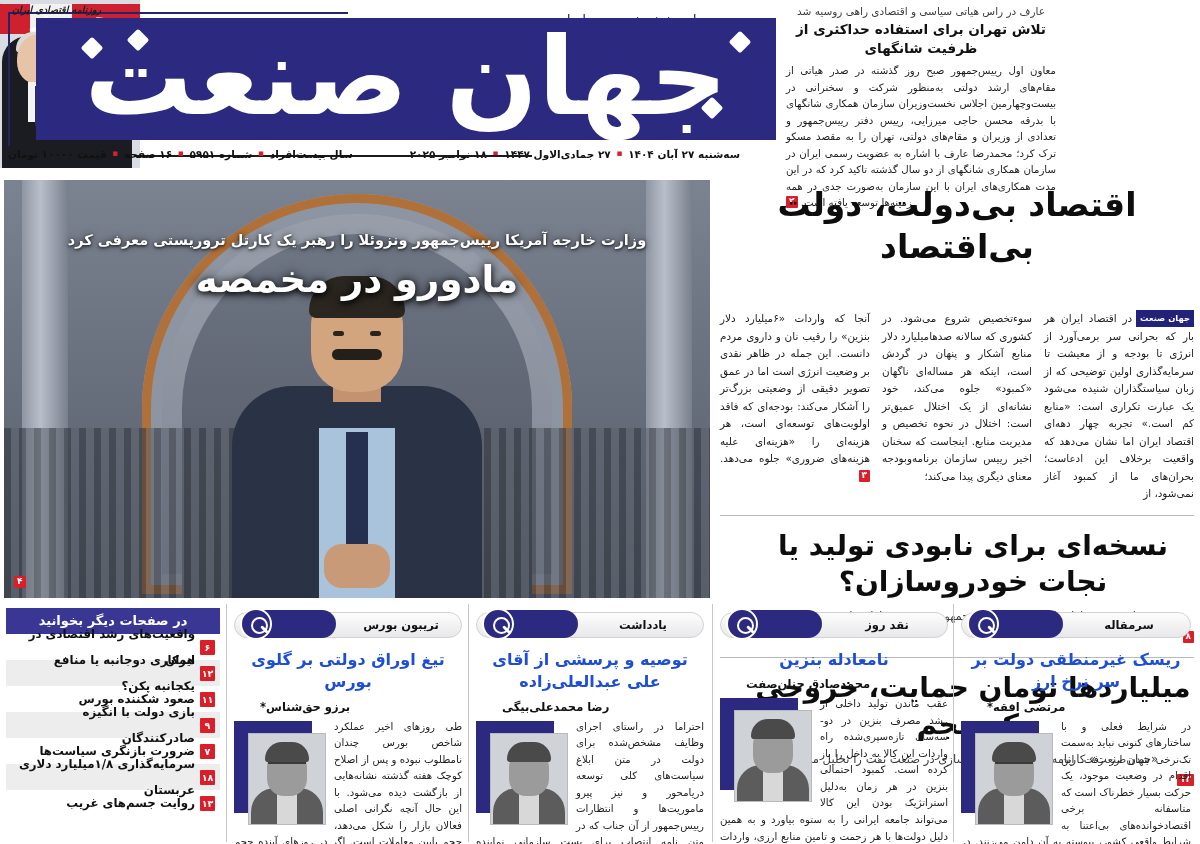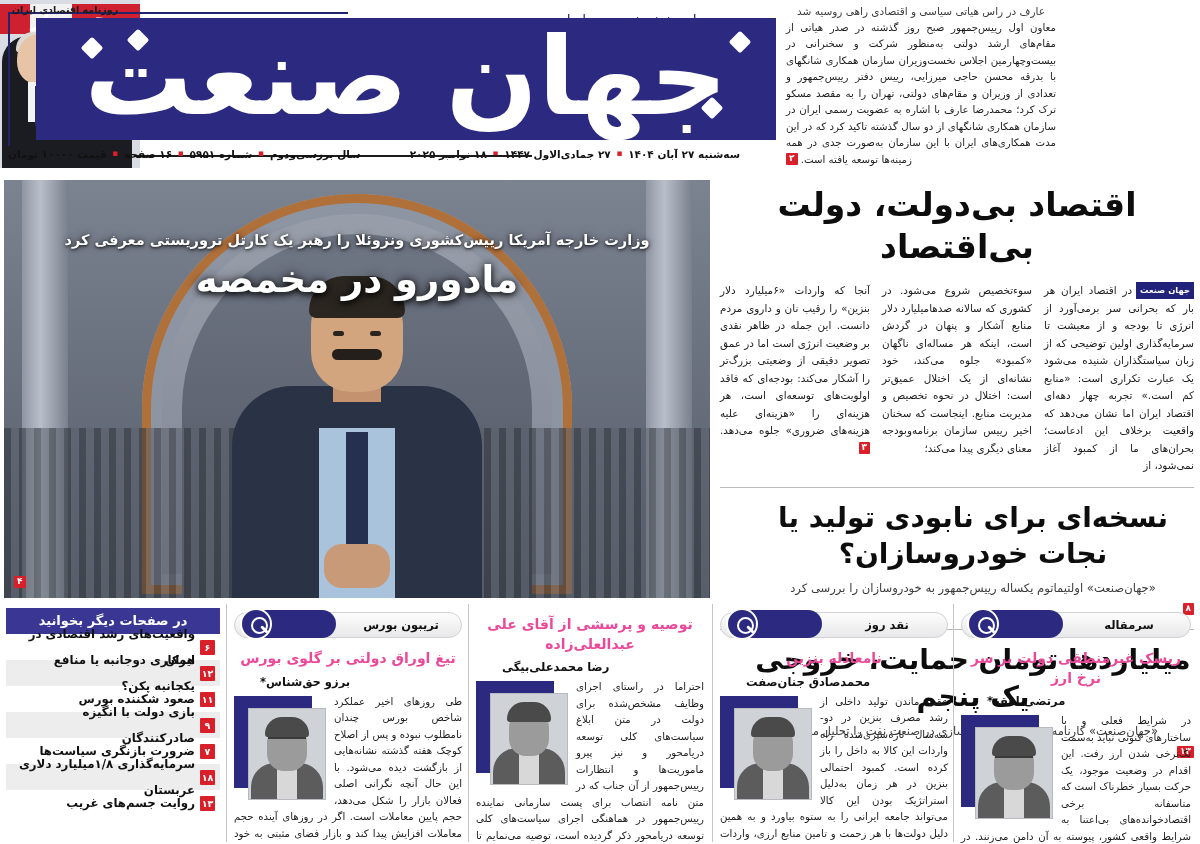--- a/index.html
+++ b/index.html
@@ -79,20 +79,21 @@
   .mast{
     position:absolute; right:424px; left:0; top:0; height:174px;
   }
   .mast-tagline{
     position:absolute; right:60px; top:12px; font-size:14px; font-weight:normal;
     color:#2b2a80;
   }
   .mast-kind{
     position:absolute; left:12px; top:4px; font-size:9.5px; font-weight:bold;
     color:#1c1c1c;
+    font-style:italic;
   }
   .mast-rule-top{
     position:absolute; left:8px; top:12px; width:340px; height:2px; background:#24236e;
   }
   .mast-rule-right{
     position:absolute; left:8px; top:12px; width:2px; height:134px; background:#24236e;
   }
   .mast-plate{
     position:absolute; right:0; left:36px; top:18px; height:122px;
     background:#2b2a80; overflow:hidden;
@@ -204,21 +205,21 @@
     font-size:33px; font-weight:bold; color:#0d0d0d; text-align:center;
     line-height:1.28; letter-spacing:-1.2px; margin-top:4px;
   }
   .lead-sub{
     font-size:15px; color:#3a3a3a; text-align:center; margin-top:14px;
     letter-spacing:-.2px;
   }
   .lead-cols{
     margin-top:14px; display:flex; gap:12px; direction:rtl;
   }
-  .lead-cols .c{ flex:1; font-size:10.4px; line-height:1.68; text-align:justify; color:#1b1b1b; }
+  .lead-cols .c{ flex:1; font-size:10.4px; line-height:1.68; text-align:justify; color:#1b1b1b;margin-top:28px; }
   .kicker-tag{
     display:inline-block; background:#23227a; color:#fff; font-size:8.4px;
     font-weight:bold; padding:1px 4px; margin-left:4px; vertical-align:1px;
     letter-spacing:-.3px;
   }
   .hr-thin{ height:1px; background:#b9b9b9; margin:12px 0 0; }
 
   .hl-block{ margin-top:12px;margin-left:32px; }
   .hl-title{
     font-size:28px; font-weight:bold; color:#0d0d0d; text-align:center;
@@ -257,21 +258,21 @@
   .badge .circ::before{
     content:""; position:absolute; left:18px; top:18px; width:9px; height:2.5px;
     background:#fff; transform:rotate(45deg); border-radius:2px;
   }
   .badge .lbl{
     position:absolute; right:0; left:106px; top:4px; height:26px;
     line-height:26px; text-align:center; font-size:11.5px; font-weight:bold; color:#111;
   }
 
   .op-title{
-    font-size:14px; font-weight:bold; color:#ec4899; text-align:center;
+    font-size:16px; font-weight:bold; color:#1d4ed8; text-align:center;
     margin-top:7px; line-height:1.4; letter-spacing:-.3px;
   }
   .op-author{
     font-size:11.5px; font-weight:bold; color:#111; text-align:left;
     margin-top:6px; padding-left:26px;
   }
   .op-body{
     position:relative; font-size:10.2px; line-height:1.62; color:#1c1c1c;
     text-align:justify; margin-top:5px;
   }
@@ -344,20 +345,21 @@
         <div class="hair"></div>
           <div class="head"></div>
           <div class="shirt"></div>
           <div class="tie"></div>
       </div>
       <div class="hands"></div>
     </div>
 
     <div class="tl-news">
       <div class="tl-kicker">عارف در راس هیاتی سیاسی و اقتصادی راهی روسیه شد</div>
+      <div class="tl-title">تلاش تهران برای استفاده حداکثری از ظرفیت شانگهای</div>
       <div class="tl-body"><span>معاون اول رییس‌جمهور صبح روز گذشته در صدر هیاتی از مقام‌های ارشد دولتی به‌منظور شرکت و سخنرانی در بیست‌وچهارمین اجلاس نخست‌وزیران سازمان همکاری شانگهای با بدرقه محسن حاجی میرزایی، رییس دفتر رییس‌جمهور و تعدادی از وزیران و مقام‌های دولتی، تهران را به مقصد مسکو ترک کرد؛ محمدرضا عارف با اشاره به عضویت رسمی ایران در سازمان همکاری شانگهای از دو سال گذشته تاکید کرد که در این مدت همکاری‌های ایران با این سازمان به‌صورت جدی در همه زمینه‌ها توسعه یافته است.</span>
         <span class="pg-badge">۲</span>
       </div>
     </div>
 
     <div class="mast">
       <div class="mast-rule-top"></div>
       <div class="mast-rule-right"></div>
       <div class="mast-tagline">صدای بخش خصوصی ایران</div>
       <div class="mast-kind">روزنامه اقتصادی ایران</div>
@@ -373,21 +375,21 @@
       <div class="mast-dateline">
         <div class="dl-right">
           <span>سه‌شنبه ۲۷ آبان ۱۴۰۴</span>
           <span class="sep">▪</span>
           <span>۲۷ جمادی‌الاول ۱۴۴۷</span>
           <span class="sep">▪</span>
           <span>۱۸ نوامبر ۲۰۲۵</span>
         </div>
         <div class="dl-line"></div>
         <div class="dl-left">
-          <span>سال بررسی‌ودوم</span>
+          <span>سال بیست‌افراد</span>
           <span class="sep">▪</span>
           <span>شماره ۵۹۵۱</span>
           <span class="sep">▪</span>
           <span>۱۶ صفحه</span>
           <span class="sep">▪</span>
           <span>قیمت ۱۰۰۰۰ تومان</span>
         </div>
       </div>
     </div>
   </div>
@@ -407,21 +409,21 @@
         <div class="ph-shirt"></div>
         <div class="ph-tie"></div>
         <div class="ph-neck"></div>
         <div class="ph-head"></div>
         <div class="ph-hair"></div>
         <div class="ph-eye l"></div>
         <div class="ph-eye r"></div>
         <div class="ph-mous"></div>
         <div class="ph-hands"></div>
       </div>
-      <div class="ph-kicker">وزارت خارجه آمریکا رییس‌کشوری ونزوئلا را رهبر یک کارتل تروریستی معرفی کرد</div>
+      <div class="ph-kicker">وزارت خارجه آمریکا رییس‌جمهور ونزوئلا را رهبر یک کارتل تروریستی معرفی کرد</div>
       <div class="ph-title">مادورو در مخمصه</div>
       <span class="pg-badge ph-pg">۴</span>
     </div>
 
     <div class="rcol">
 
       <div class="lead-title">اقتصاد بی‌دولت، دولت بی‌اقتصاد</div>
 
       <div class="lead-cols">
         <div class="c">
@@ -510,20 +512,26 @@
               <span class="m-head"></span>
               <span class="m-hair"></span>
               <span class="m-glass"></span>
             </span>
         </span>
         <span>طی روزهای اخیر عملکرد شاخص بورس چندان نامطلوب نبوده و پس از اصلاح کوچک هفته گذشته نشانه‌هایی از بازگشت دیده می‌شود. با این حال آنچه نگرانی اصلی فعالان بازار را شکل می‌دهد، حجم پایین معاملات است. اگر در روزهای آینده حجم معاملات افزایش پیدا کند و بازار فضای مثبتی به خود بگیرد می‌توان به بازگشت مثبت بازار سرمایه امیدوار بود و شاخص این امکان را دارد که به سمت سقف قبلی حرکت کند اما اگر این بازگشت اتفاق نیفتد و افزایش حجم معاملات مشاهده نشود،</span>
       </div>
     </div>
 
     <div class="col" style="left:476px; width:228px;">
+      <div class="badge">
+        <div class="pill"></div>
+        <div class="plate"></div>
+        <div class="circ"></div>
+        <div class="lbl">یادداشت</div>
+      </div>
       <div class="op-title">توصیه و پرسشی از آقای علی عبدالعلی‌زاده</div>
       <div class="op-author">رضا محمدعلی‌بیگی</div>
       <div class="op-body">
         <span class="mugwrap">
           <span class="mug-shadow"></span>
           <span class="mug">
               <span class="m-body"></span>
               <span class="m-collar"></span>
               <span class="m-head"></span>
               <span class="m-hair"></span>

